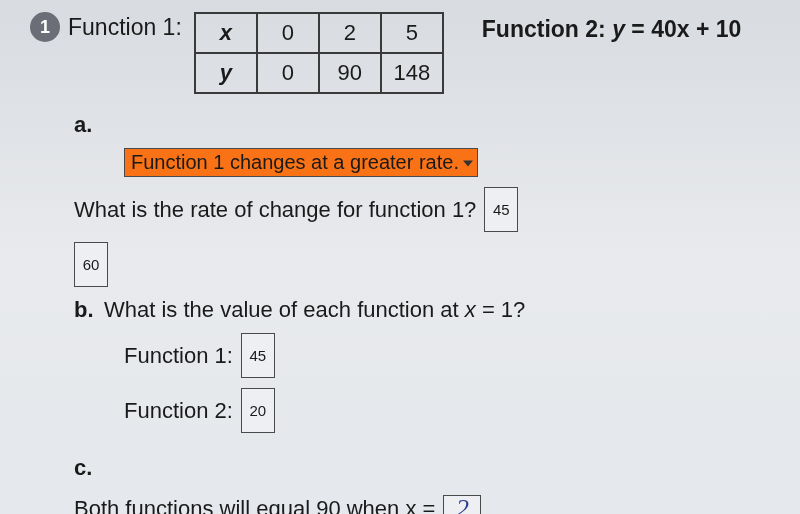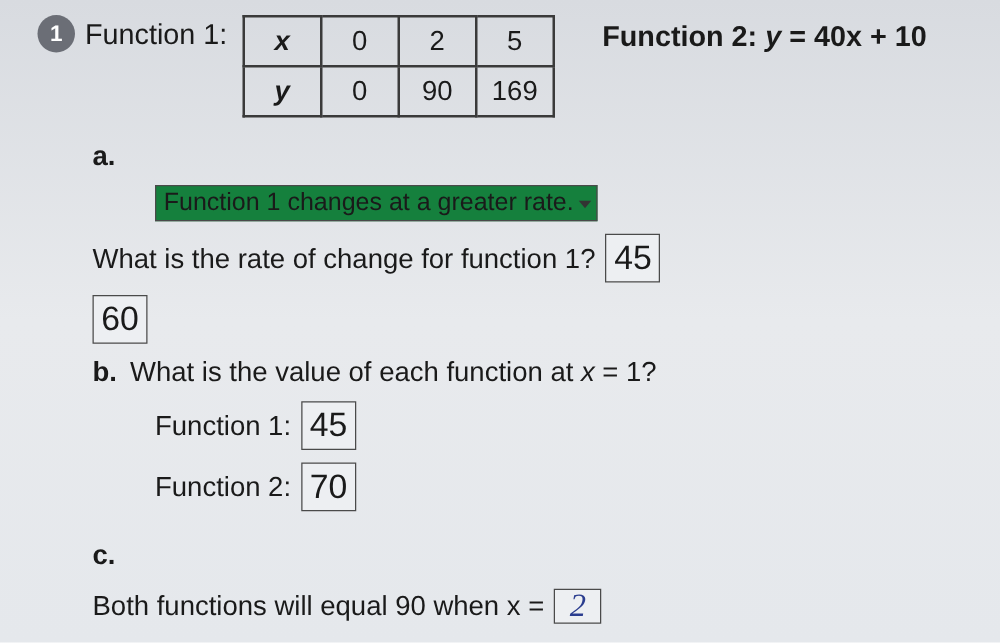--- a/index.html
+++ b/index.html
@@ -37,40 +37,40 @@
     .italicvar { font-style: italic; }
     .content { margin-left: 44px; margin-top: 18px; }
     .row { display: flex; align-items: center; gap: 8px; margin-bottom: 10px; font-size: 22px; }
     .partlabel { font-weight: bold; width: 22px; flex-shrink: 0; }
     .indent { }
     .indent2 { margin-left: 50px; }
     .selectbox {
       border: 1.5px solid #4a4a4a;
       padding: 2px 18px 2px 6px;
       font-size: 20px;
-      background: #15803d;
+      background: #f97316;
       position: relative;
       display: inline-flex;
       align-items: center;
     }
     .selectbox::after {
       content: '';
       position: absolute;
       right: 4px; top: 50%;
       transform: translateY(-40%);
       border-left: 5px solid transparent;
       border-right: 5px solid transparent;
       border-top: 6px solid #333;
     }
     .ansbox {
       border: 1.5px solid #4a4a4a;
-      padding: 3px 6px;
+      padding: 13px 6px;
       min-width: 34px;
       text-align: center;
-      font-size: 27px;
+      font-size: 15px;
       background: #edeff2;
       display: inline-block;
     }
     .handwrite {
       border: 1.5px solid #4a4a4a;
       padding: 0 10px;
       min-width: 38px;
       font-family: 'Comic Sans MS', cursive;
       color: #2b3d8f;
       font-size: 26px;
@@ -93,21 +93,21 @@
         <tr>
       <td class="hdr">x</td>
       <td>0</td>
       <td>2</td>
       <td>5</td>
     </tr>
     <tr>
       <td class="hdr">y</td>
       <td>0</td>
       <td>90</td>
-      <td>169</td>
+      <td>148</td>
     </tr>
   </tbody>
     </table>
   <div class="f2">
     <span>Function 2:</span> <span class="italicvar">y</span> = <span>40x + 10</span>
   </div>
 </div>
 
 <div class="content">
 
@@ -130,21 +130,21 @@
     <span>
       <span>What is the value of each function at </span><span class="italicvar">x</span><span> = 1?</span>
     </span>
   </div>
   <div class="row indent2">
     <span>Function 1:</span>
     <span class="ansbox">45</span>
   </div>
   <div class="row indent2">
     <span>Function 2:</span>
-    <span class="ansbox">70</span>
+    <span class="ansbox">20</span>
   </div>
 
   <div class="row section-c">
     <span class="partlabel">c.</span>
   </div>
   <div class="row indent" style="margin-top:14px;">
     <span>Both functions will equal 90 when x =</span>
     <span class="handwrite">2</span>
   </div>
 

